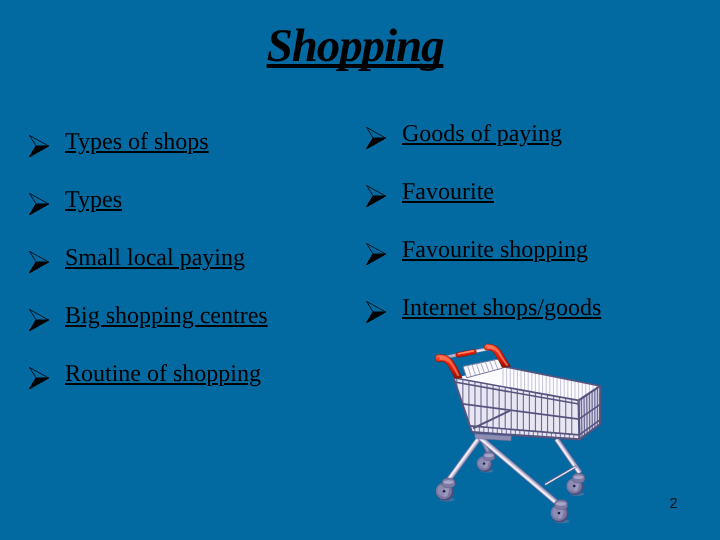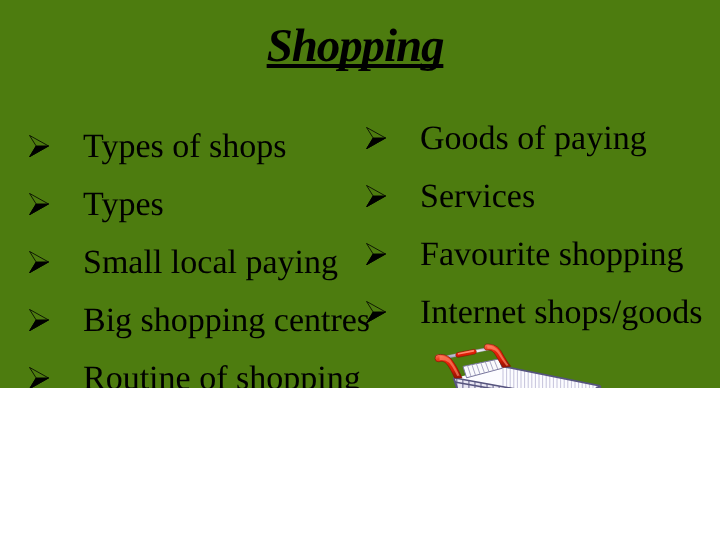--- a/index.html
+++ b/index.html
@@ -1,32 +1,32 @@
 <!DOCTYPE html>
 <html><head>
 <meta charset="utf-8">
 <title>Shopping</title>
 <style>
   html,body{margin:0;padding:0;}
   body{width:720px;height:540px;background:#ffffff;overflow:hidden;
        font-family:"Liberation Serif",serif;color:#000000;
        -webkit-font-smoothing:antialiased;text-rendering:geometricPrecision;}
-  .slide{position:relative;width:720px;height:388px;background:#4d7c0f;overflow:hidden;}
+  .slide{position:relative;width:720px;height:540px;background:#0369a1;overflow:hidden;}
 
   .title{position:absolute;left:-5px;top:23px;width:720px;text-align:center;
          font-size:47px;font-weight:bold;font-style:italic;line-height:1;
          letter-spacing:-1.1px;}
   .title span{text-decoration:underline;text-underline-offset:3px;
               text-decoration-thickness:4px;text-decoration-skip-ink:none;
               -webkit-text-decoration-skip:none;}
 
   .col{position:absolute;}
   .row{position:absolute;left:0;white-space:nowrap;}
   .bul{position:absolute;left:0;top:0;width:20px;height:22px;display:block;}
-  .txt{position:absolute;left:54px;top:-5px;font-size:34px;line-height:1;}
+  .txt{position:absolute;left:36px;top:-5px;font-size:24px;line-height:1;text-decoration:underline;}
 
   .pagenum{position:absolute;left:669.5px;top:497px;
            font-family:"Liberation Sans",sans-serif;font-size:14.5px;
            line-height:1;color:#111111;}
 
   .cart{position:absolute;left:0;top:0;width:720px;height:540px;pointer-events:none;}
 </style>
 </head>
 <body>
 
@@ -78,21 +78,21 @@
             <path d="M0.5 0.4 L19.6 11.0 L0.7 21.7 L7.3 11.2 Z" fill="none" stroke="#000" stroke-width="0.8" stroke-linejoin="miter"></path>
             <path d="M7.0 11.0 L19.6 10.9 L0.6 21.7 Z" fill="#000" stroke="#000" stroke-width="0.9" stroke-linejoin="miter"></path>
           </svg></span>
       <span class="txt">Goods of paying</span>
     </div>
     <div class="row" style="top:185px;">
       <span class="bul"><svg viewBox="0 0 20 22" width="20" height="22" aria-hidden="true">
             <path d="M0.5 0.4 L19.6 11.0 L0.7 21.7 L7.3 11.2 Z" fill="none" stroke="#000" stroke-width="0.8" stroke-linejoin="miter"></path>
             <path d="M7.0 11.0 L19.6 10.9 L0.6 21.7 Z" fill="#000" stroke="#000" stroke-width="0.9" stroke-linejoin="miter"></path>
           </svg></span>
-      <span class="txt">Services</span>
+      <span class="txt">Favourite</span>
     </div>
     <div class="row" style="top:243px;">
       <span class="bul"><svg viewBox="0 0 20 22" width="20" height="22" aria-hidden="true">
             <path d="M0.5 0.4 L19.6 11.0 L0.7 21.7 L7.3 11.2 Z" fill="none" stroke="#000" stroke-width="0.8" stroke-linejoin="miter"></path>
             <path d="M7.0 11.0 L19.6 10.9 L0.6 21.7 Z" fill="#000" stroke="#000" stroke-width="0.9" stroke-linejoin="miter"></path>
           </svg></span>
       <span class="txt">Favourite shopping</span>
     </div>
     <div class="row" style="top:301px;">
       <span class="bul"><svg viewBox="0 0 20 22" width="20" height="22" aria-hidden="true">

